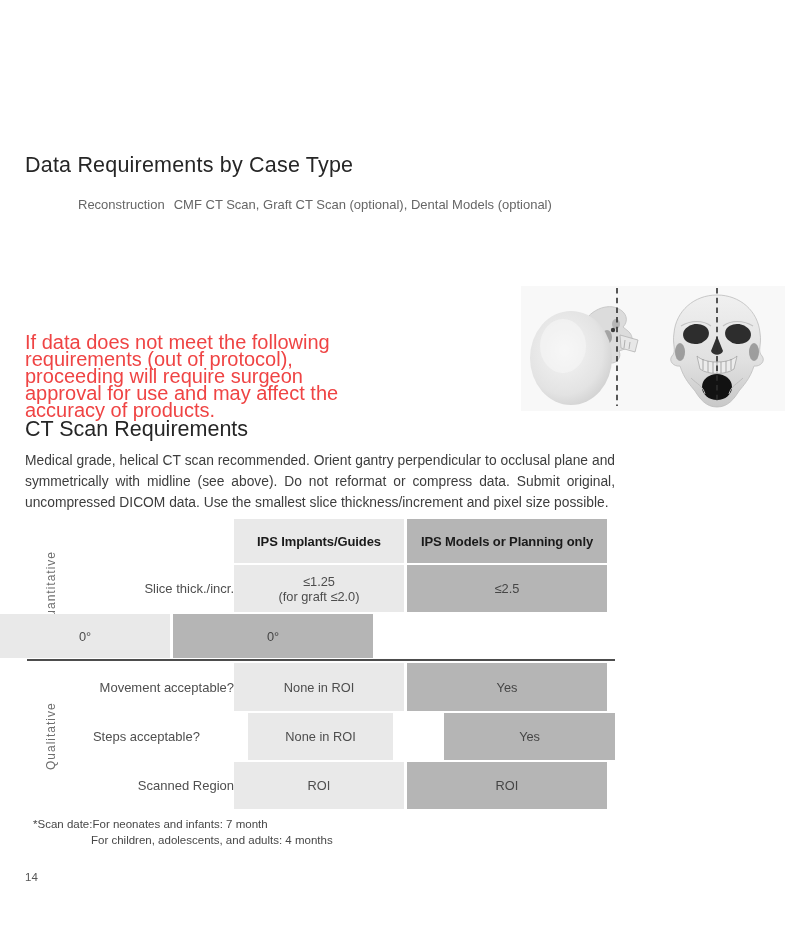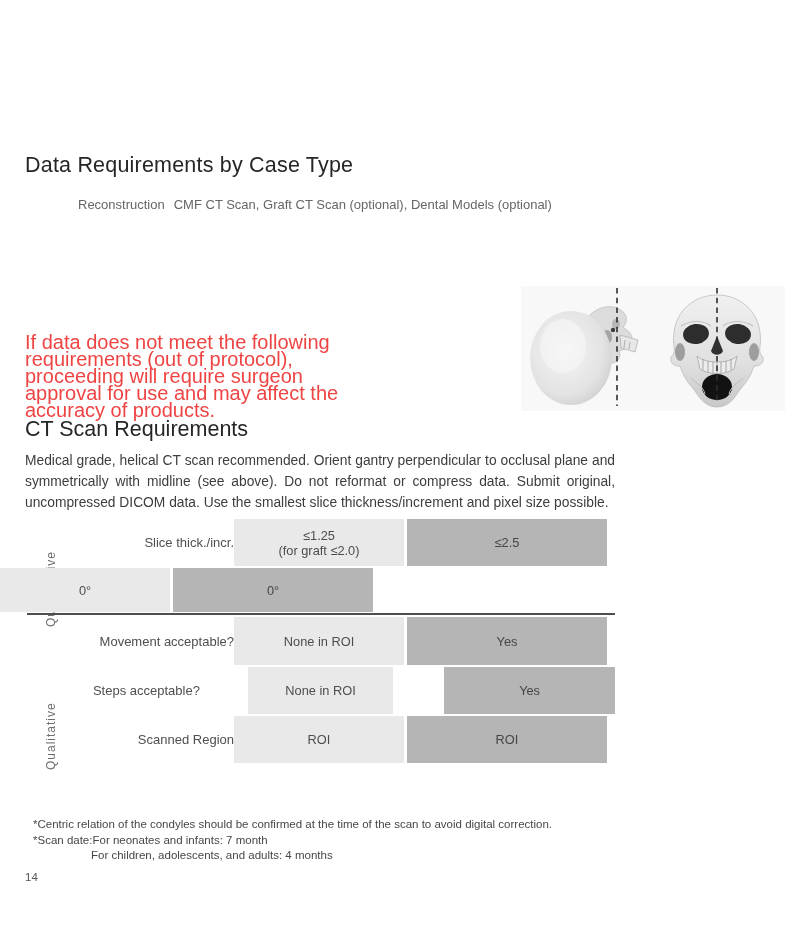--- a/index.html
+++ b/index.html
@@ -118,20 +118,25 @@
 
   <div class="h2">CT Scan Requirements</div>
 
   <div class="req-body">Medical grade, helical CT scan recommended. Orient gantry perpendicular to occlusal plane and symmetrically with midline (see above). Do not reformat or compress data. Submit original, uncompressed DICOM data. Use the smallest slice thickness/increment and pixel size possible.</div>
 
   <div class="side-label side-quant">Quantitative</div>
   <div class="side-label side-qual">Qualitative</div>
 
   <div class="req-table">
 
+    <div class="t-row h-header">
+      <div class="c-label"></div>
+      <div class="c-1">IPS Implants/Guides</div>
+      <div class="c-2">IPS Models or Planning only</div>
+    </div>
 
     <div class="t-row h-slice">
       <div class="c-label">Slice thick./incr.</div>
       <div class="c-1">
         <span>≤1.25</span>
         <span>(for graft ≤2.0)</span>
       </div>
       <div class="c-2">≤2.5</div>
     </div>
 
@@ -156,21 +161,20 @@
 
     <div class="t-row h-scan">
       <div class="c-label">Scanned Region</div>
       <div class="c-1">ROI</div>
       <div class="c-2">ROI</div>
     </div>
 
   </div>
 
   <div class="footnotes">
-    <div>*Centric relation of the condyles should be confirmed at the time of the scan to avoid digital correction.</div>
     <div class="fn-row">
       <span class="fn-label">*Scan date:</span>
       <span>For neonates and infants: 7 month</span>
     </div>
     <div class="fn-indent">For children, adolescents, and adults: 4 months</div>
   </div>
 
   <div class="page-number">14</div>
 
 </div>

